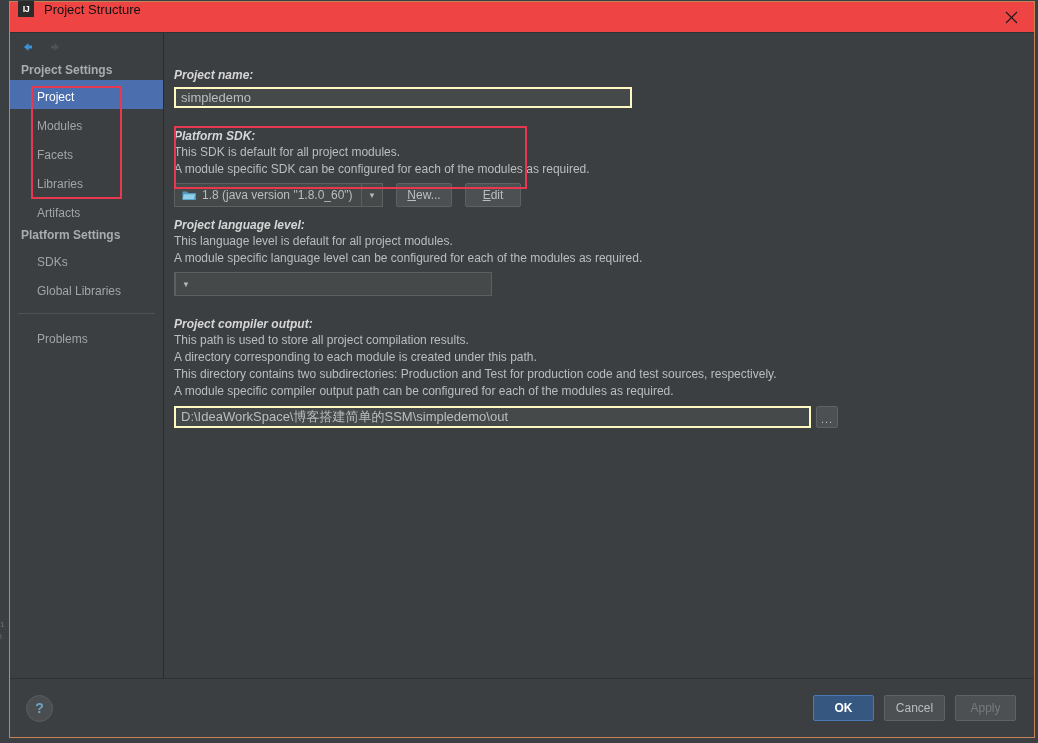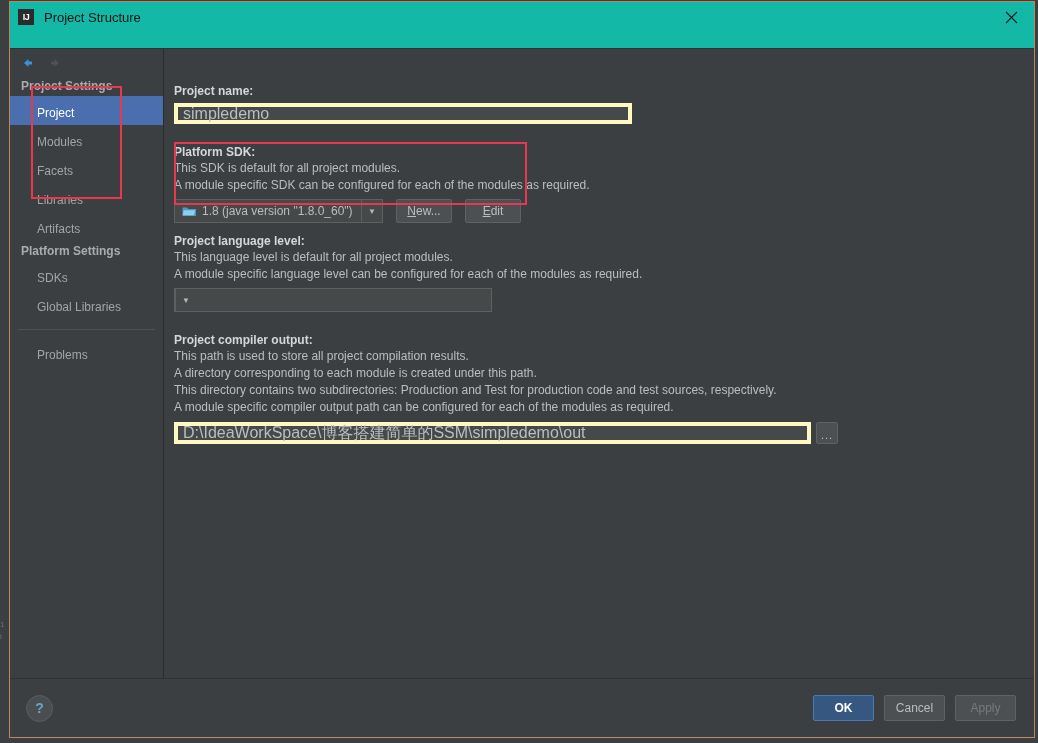--- a/index.html
+++ b/index.html
@@ -50,22 +50,22 @@
     height: 737px;
     border: 1px solid #c2855a;
     box-sizing: border-box;
     background: #3c3f41;
     display: flex;
     flex-direction: column;
   }
 
   
   #titlebar {
-    height: 46px;
-    background: #14b8a6;
+    height: 30px;
+    background: #ef4444;
     display: flex;
     align-items: center;
     padding: 0 0 16px 8px;
     box-sizing: border-box;
     flex: none;
     position: relative;
   }
   .ij-logo {
     width: 16px;
     height: 16px;
@@ -181,42 +181,43 @@
     box-sizing: border-box;
     position: relative;
   }
   .section-label {
     font-size: 12px;
     font-weight: bold;
     color: #d5d6d7;
     font-family: "Liberation Sans", sans-serif;
     margin: 0;
     line-height: 16px;
+    font-style: italic;
   }
   .desc-line {
     font-size: 12px;
     color: #bbbdbf;
     font-family: "Liberation Sans", sans-serif;
     line-height: 17px;
     margin: 0;
   }
   .spacer-lg { height: 20px; }
   .spacer-md { height: 10px; }
   .spacer-sm { height: 5px; }
 
   
   .text-field {
     background: #45494a;
-    border: 4px solid #fef9c3;
+    border: 2px solid #fef9c3;
     height: 21px;
     display: flex;
     align-items: center;
     padding: 0 5px;
     box-sizing: border-box;
-    font-size: 16px;
+    font-size: 13px;
     color: #bbbdbf;
     font-family: "Liberation Sans", sans-serif;
     cursor: text;
   }
   #project-name-field { width: 458px; margin-top: 4px; }
 
   
   .combo {
     display: inline-flex;
     align-items: stretch;

